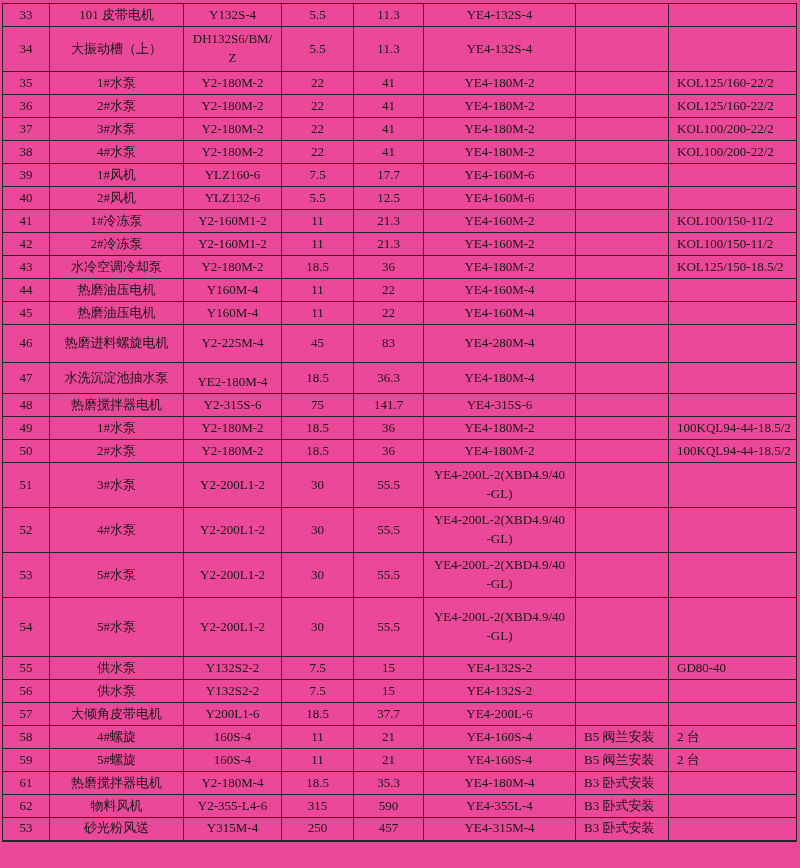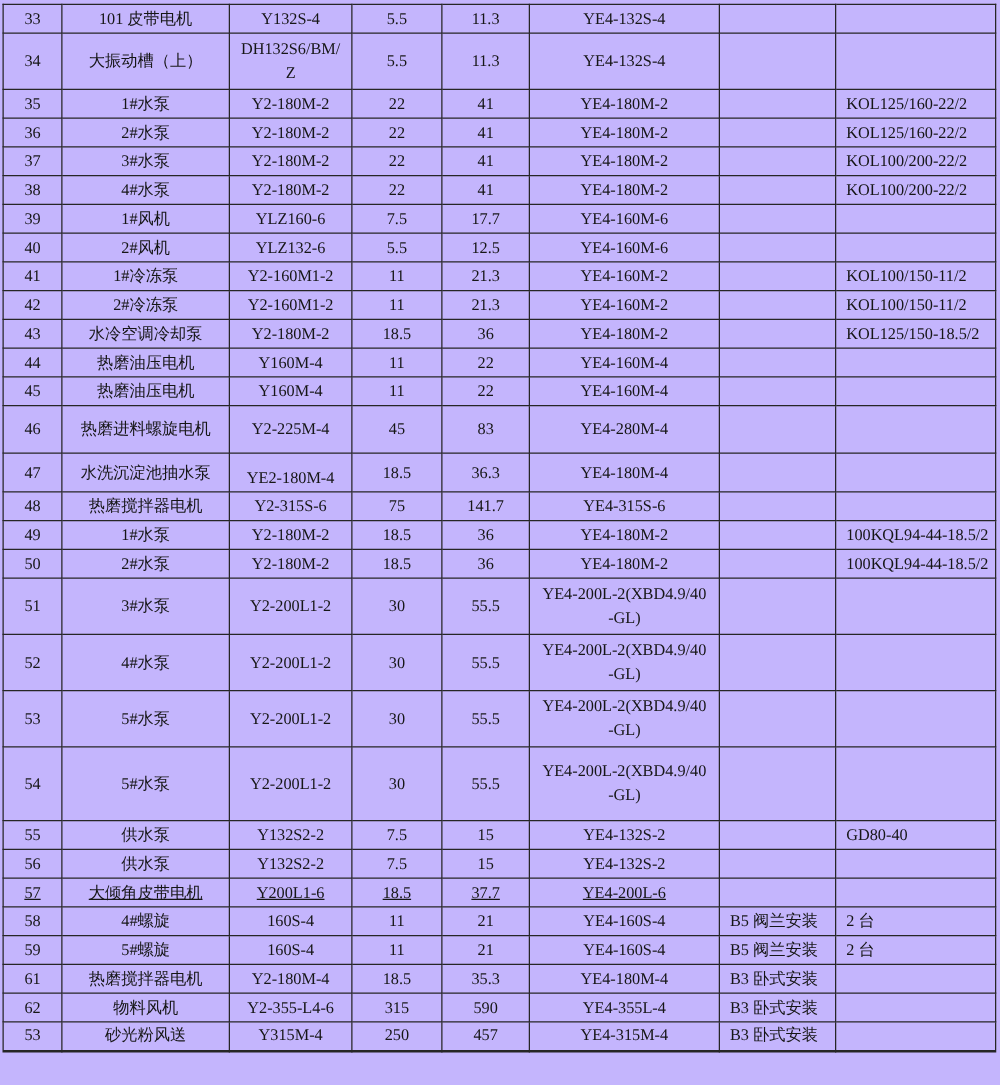--- a/index.html
+++ b/index.html
@@ -4,21 +4,21 @@
 <style>
   html, body {
     margin: 0;
     padding: 0;
     background: #ffffff;
   }
   .page {
     position: relative;
     width: 800px;
     height: 868px;
-    background: #c4b5fd;
+    background: #ec4899;
     overflow: hidden;
     font-family: "Liberation Serif", "DejaVu Serif", serif;
     color: #161616;
   }
   table.equip {
     position: absolute;
     left: 2px;
     top: 3px;
     border-collapse: collapse;
     table-layout: fixed;
@@ -301,21 +301,21 @@
         <tr data-row="56" style="height: 23px;">
           <td>56</td>
           <td>供水泵</td>
           <td>Y132S2-2</td>
           <td>7.5</td>
           <td>15</td>
           <td>YE4-132S-2</td>
           <td class="left"></td>
           <td class="left"></td>
         </tr>
-        <tr data-row="57" style="height: 23px; text-decoration: underline;">
+        <tr data-row="57" style="height: 23px;">
           <td>57</td>
           <td>大倾角皮带电机</td>
           <td>Y200L1-6</td>
           <td>18.5</td>
           <td>37.7</td>
           <td>YE4-200L-6</td>
           <td class="left"></td>
           <td class="left"></td>
         </tr>
         <tr data-row="58" style="height: 23px;">

